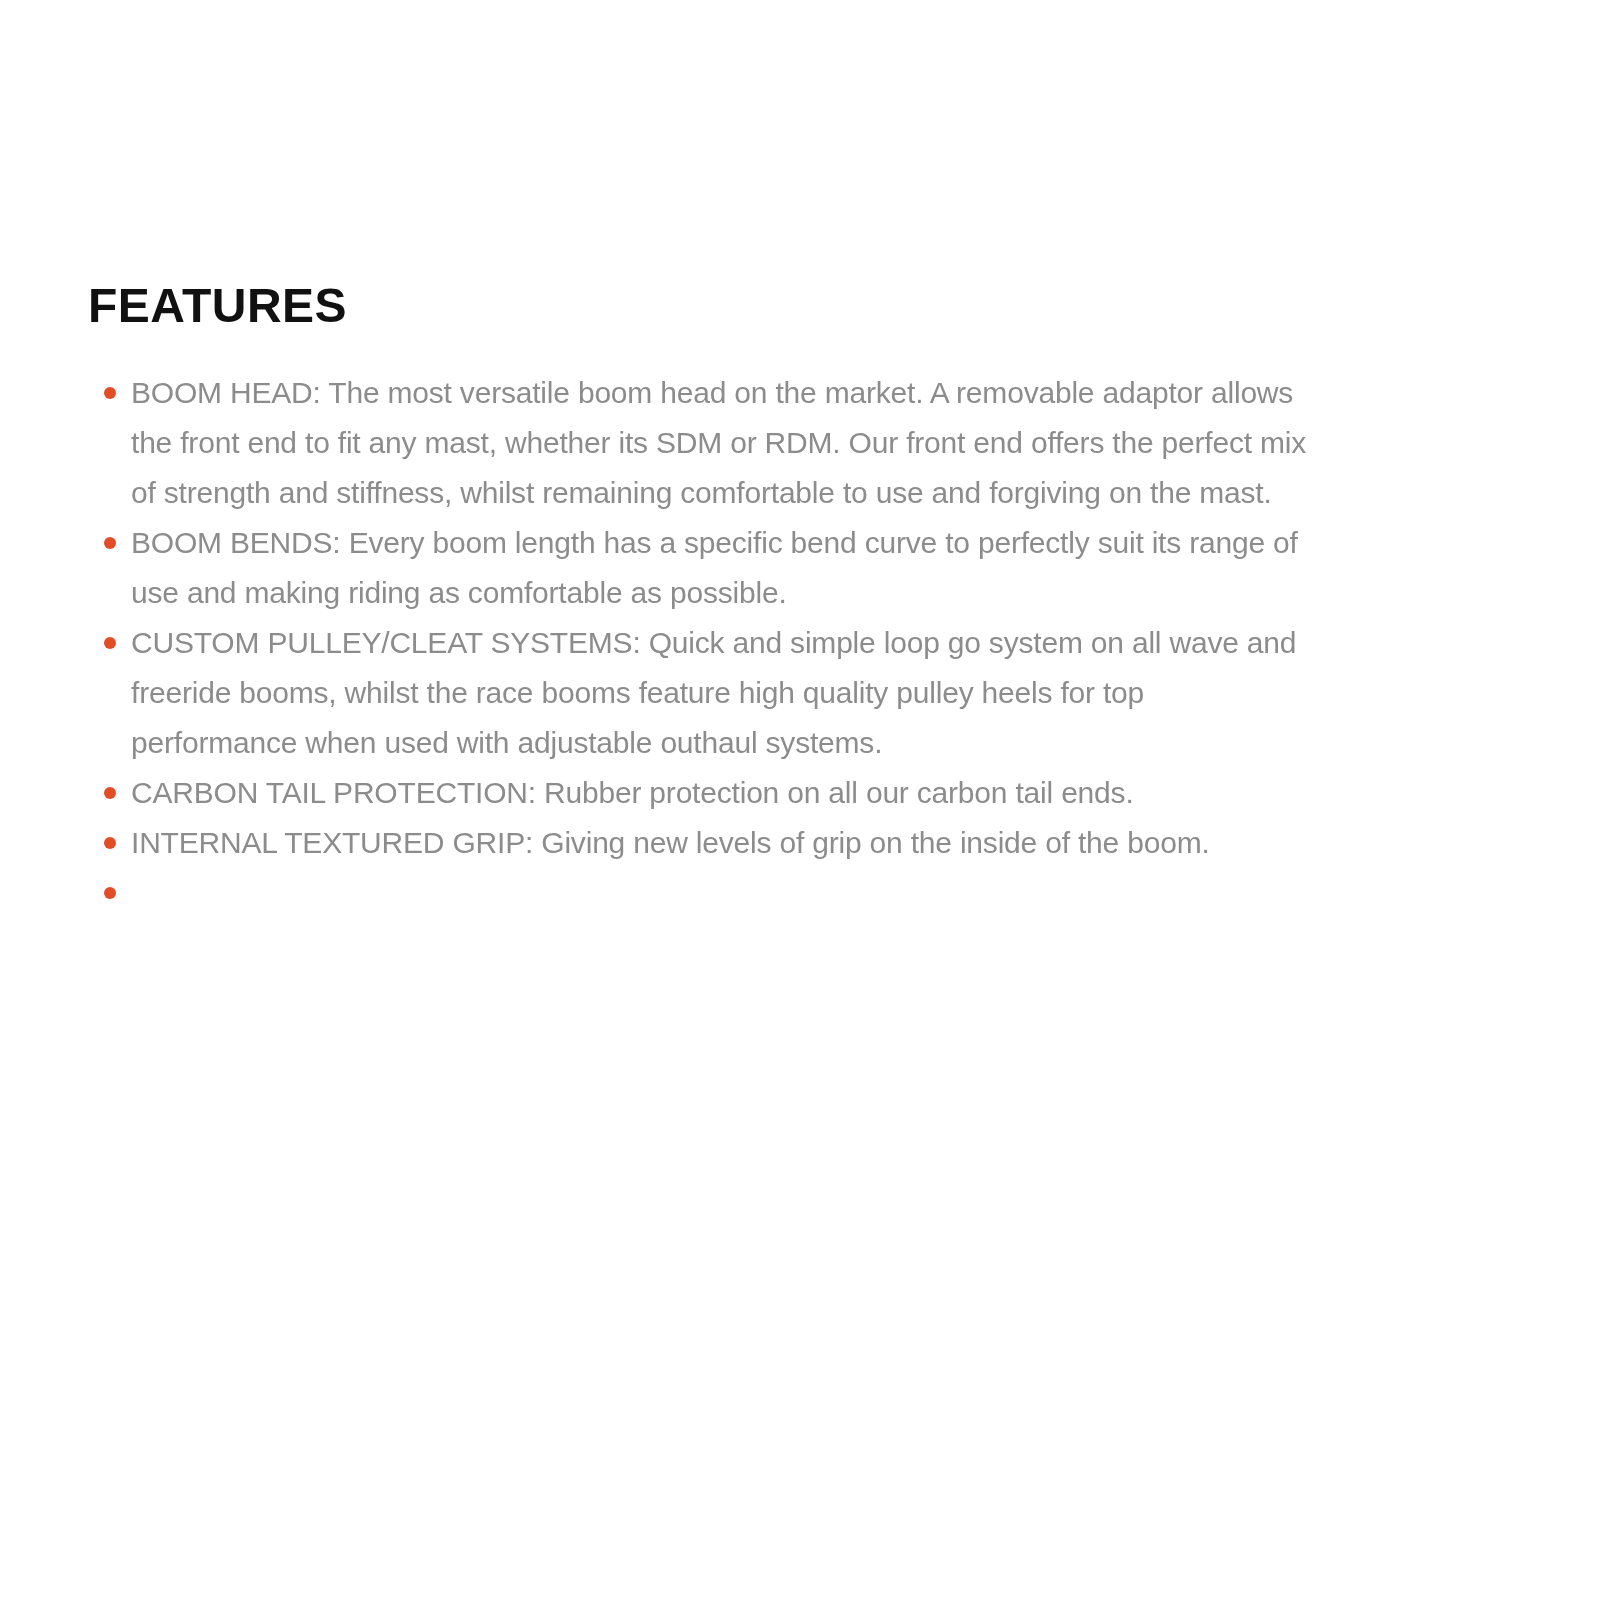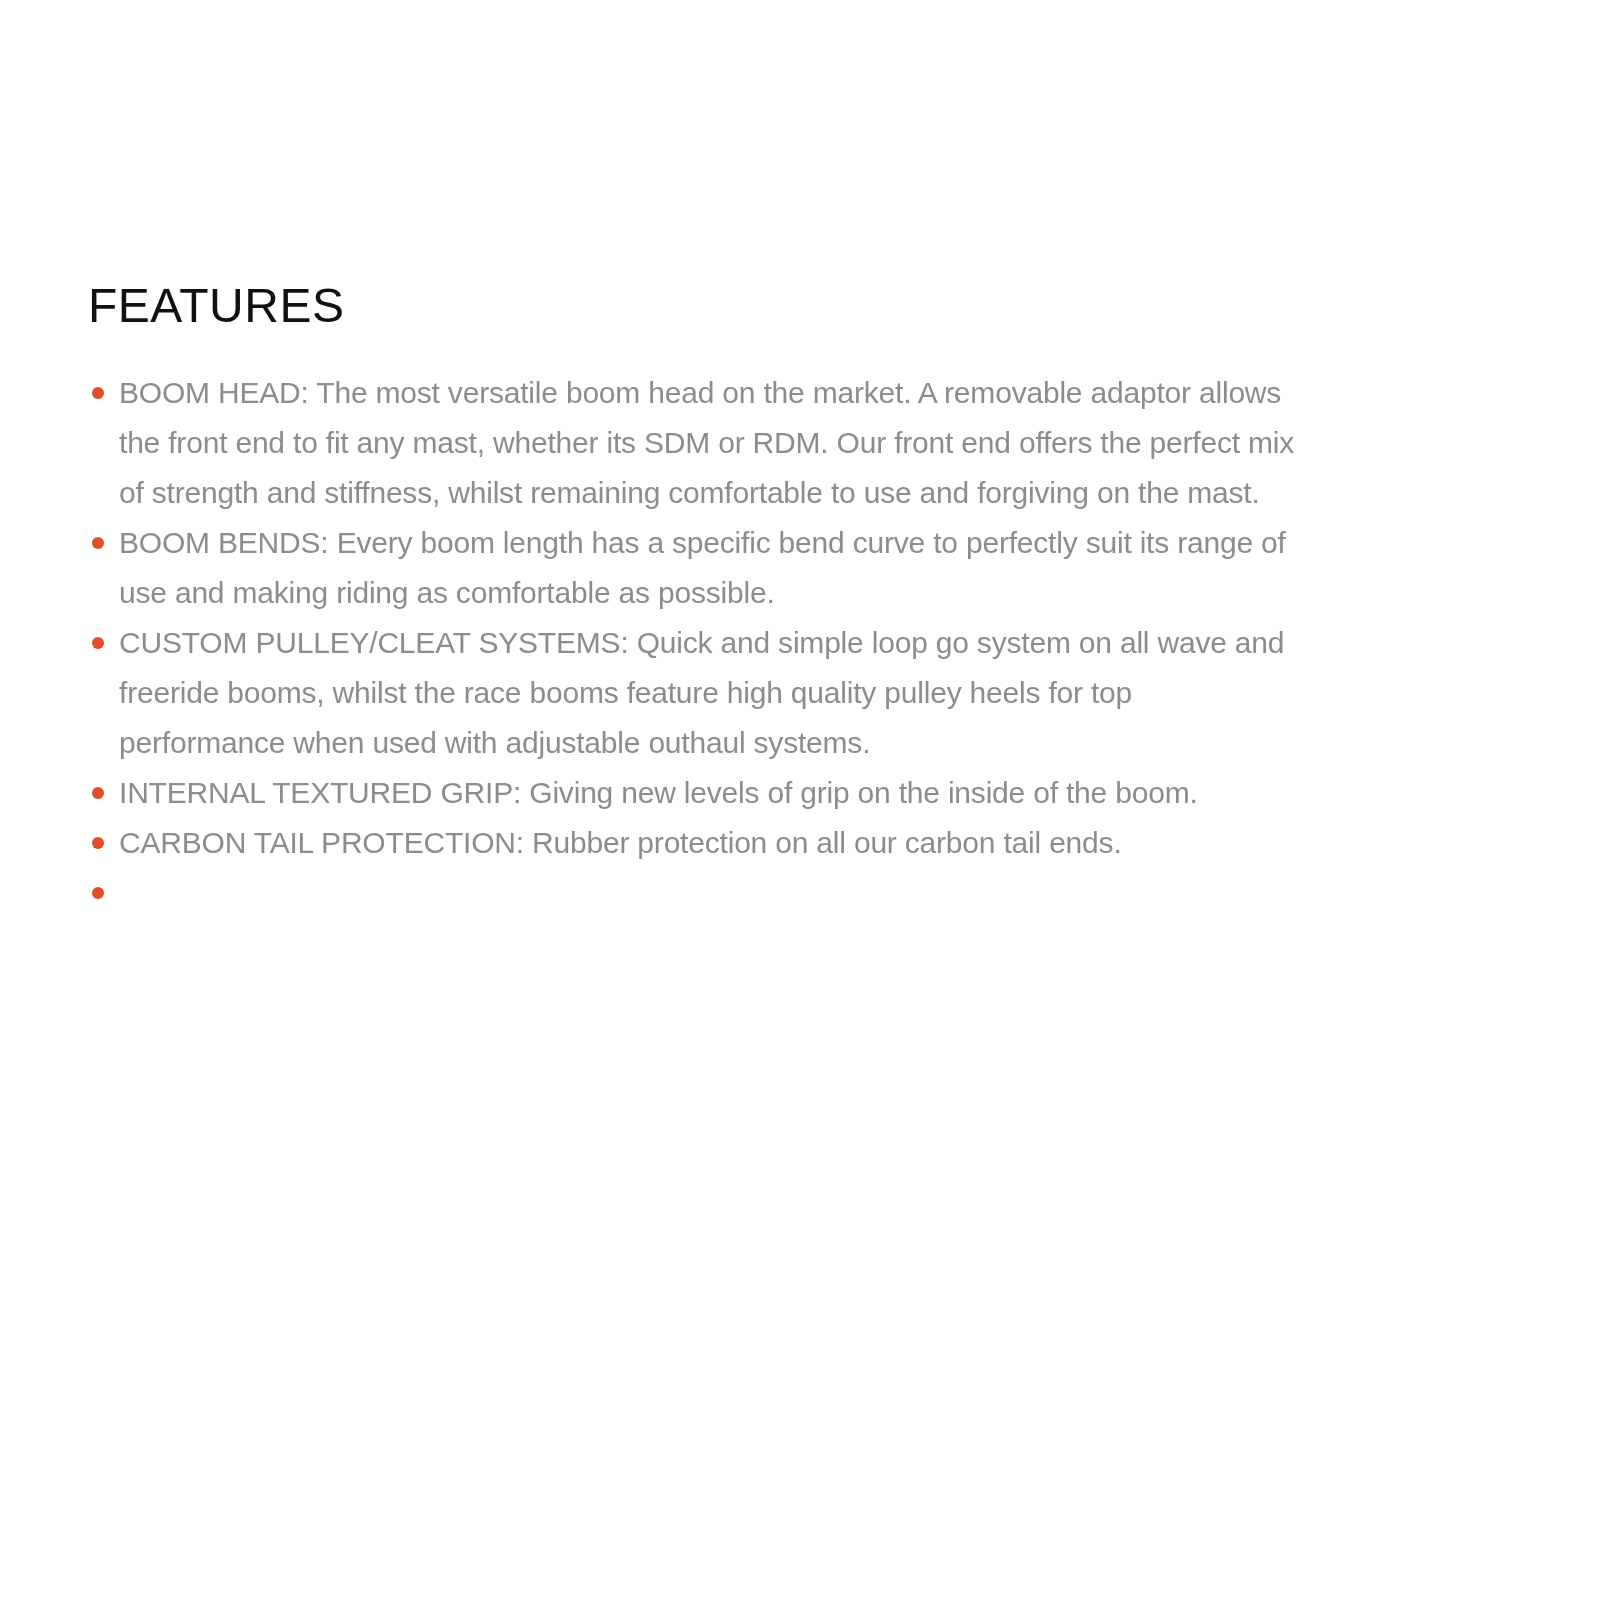--- a/index.html
+++ b/index.html
@@ -21,27 +21,27 @@
   .content {
     position: absolute;
     left: 88px;
     top: 282px;
     width: 1420px;
   }
   h1.section-title {
     margin: 0 0 38px 0;
     font-size: 48px;
     line-height: 1;
-    font-weight: normal;
+    font-weight: bold;
     letter-spacing: 0.5px;
     color: #111111;
   }
   ul.feature-list {
     list-style: none;
-    margin: 4px;
+    margin: 16px;
     padding: 0 0 0 27px;
     max-width: 1207px; 
     font-size: 30px;
     line-height: 50px;
     letter-spacing: -0.2px;
     color: #8c8c8c;
   }
   ul.feature-list li {
     position: relative;
   }
@@ -70,24 +70,24 @@
       <li>
         <span class="dot"></span>
         <span>BOOM BENDS: Every boom length has a specific bend curve to perfectly suit its range of use and making riding as comfortable as possible.</span>
       </li>
       <li>
         <span class="dot"></span>
         <span>CUSTOM PULLEY/CLEAT SYSTEMS: Quick and simple loop go system on all wave and freeride booms, whilst the race booms feature high quality pulley heels for top performance when used with adjustable outhaul systems.</span>
       </li>
       <li>
         <span class="dot"></span>
-        <span>INTERNAL TEXTURED GRIP: Giving new levels of grip on the inside of the boom.</span>
+        <span>CARBON TAIL PROTECTION: Rubber protection on all our carbon tail ends.</span>
       </li>
       <li>
         <span class="dot"></span>
-        <span>CARBON TAIL PROTECTION: Rubber protection on all our carbon tail ends.</span>
+        <span>INTERNAL TEXTURED GRIP: Giving new levels of grip on the inside of the boom.</span>
       </li>
       <li>
         <span class="dot"></span>
       </li>
     </ul>
   </div>
 </div>
 
 </body></html>

